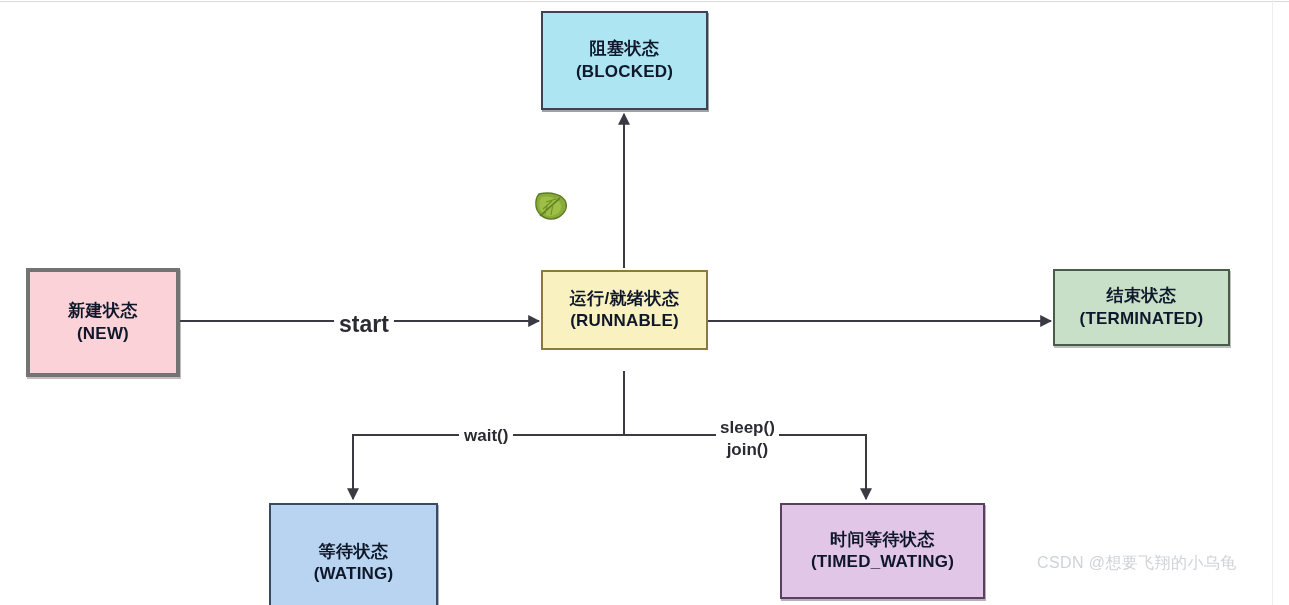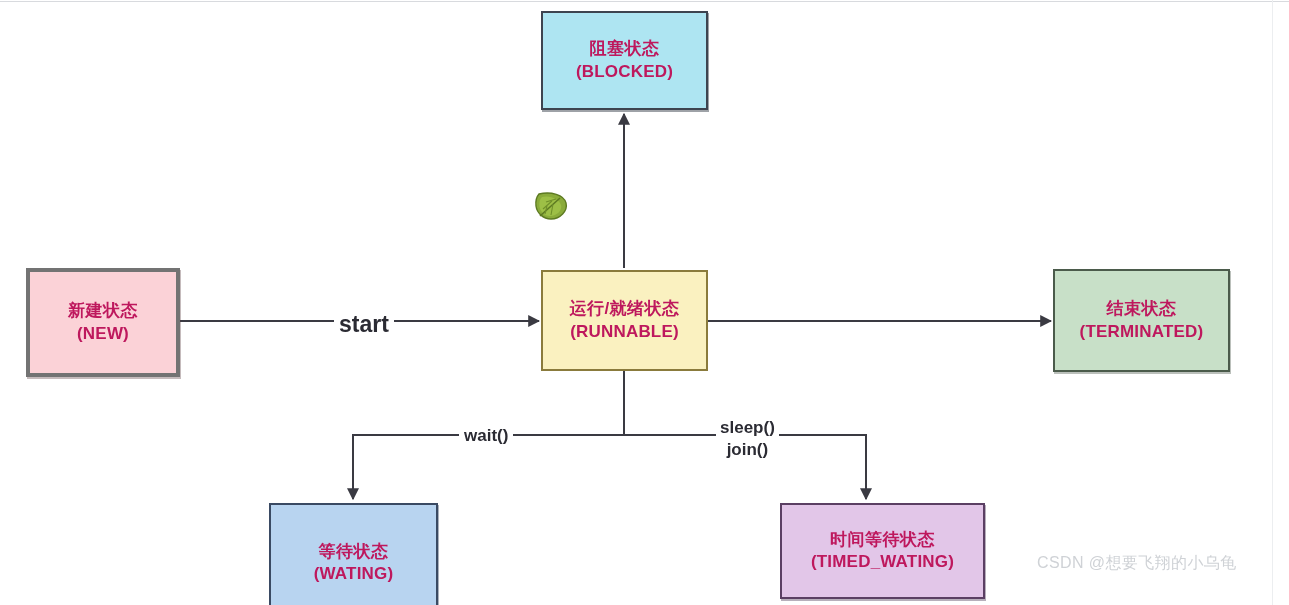--- a/index.html
+++ b/index.html
@@ -35,21 +35,21 @@
   .node {
     position: absolute;
     box-sizing: border-box;
     display: flex;
     flex-direction: column;
     align-items: center;
     justify-content: center;
     text-align: center;
     line-height: 1.32;
     font-weight: 700;
-    color: #be185d;
+    color: #0f172a;
     z-index: 5;
   }
   .node .cn {
     font-size: 17px;
     letter-spacing: 0.5px;
   }
   .node .en {
     font-size: 17px;
     letter-spacing: 0.2px;
   }
@@ -60,26 +60,26 @@
     border: 2px solid #3d4450;
     box-shadow: 1px 2px 0 rgba(40,48,60,0.45);
   }
   #node-new {
     left: 26px; top: 268px; width: 154px; height: 109px;
     background: #fbd2d7;
     border: 4px solid #737373;
     box-shadow: 1px 2px 0 rgba(90,60,62,0.35);
   }
   #node-runnable {
-    left: 541px; top: 270px; width: 167px; height: 101px;
+    left: 541px; top: 270px; width: 167px; height: 80px;
     background: #faf1c0;
     border: 2px solid #8a7b3c;
   }
   #node-terminated {
-    left: 1053px; top: 269px; width: 177px; height: 103px;
+    left: 1053px; top: 269px; width: 177px; height: 77px;
     background: #c8e0c8;
     border: 2px solid #4b5b4b;
     box-shadow: 1px 2px 0 rgba(60,75,60,0.35);
   }
   #node-waiting {
     left: 269px; top: 503px; width: 169px; height: 120px;
     background: #b8d4f0;
     border: 2px solid #3a4a63;
     box-shadow: 1px 2px 0 rgba(45,60,85,0.4);
   }

